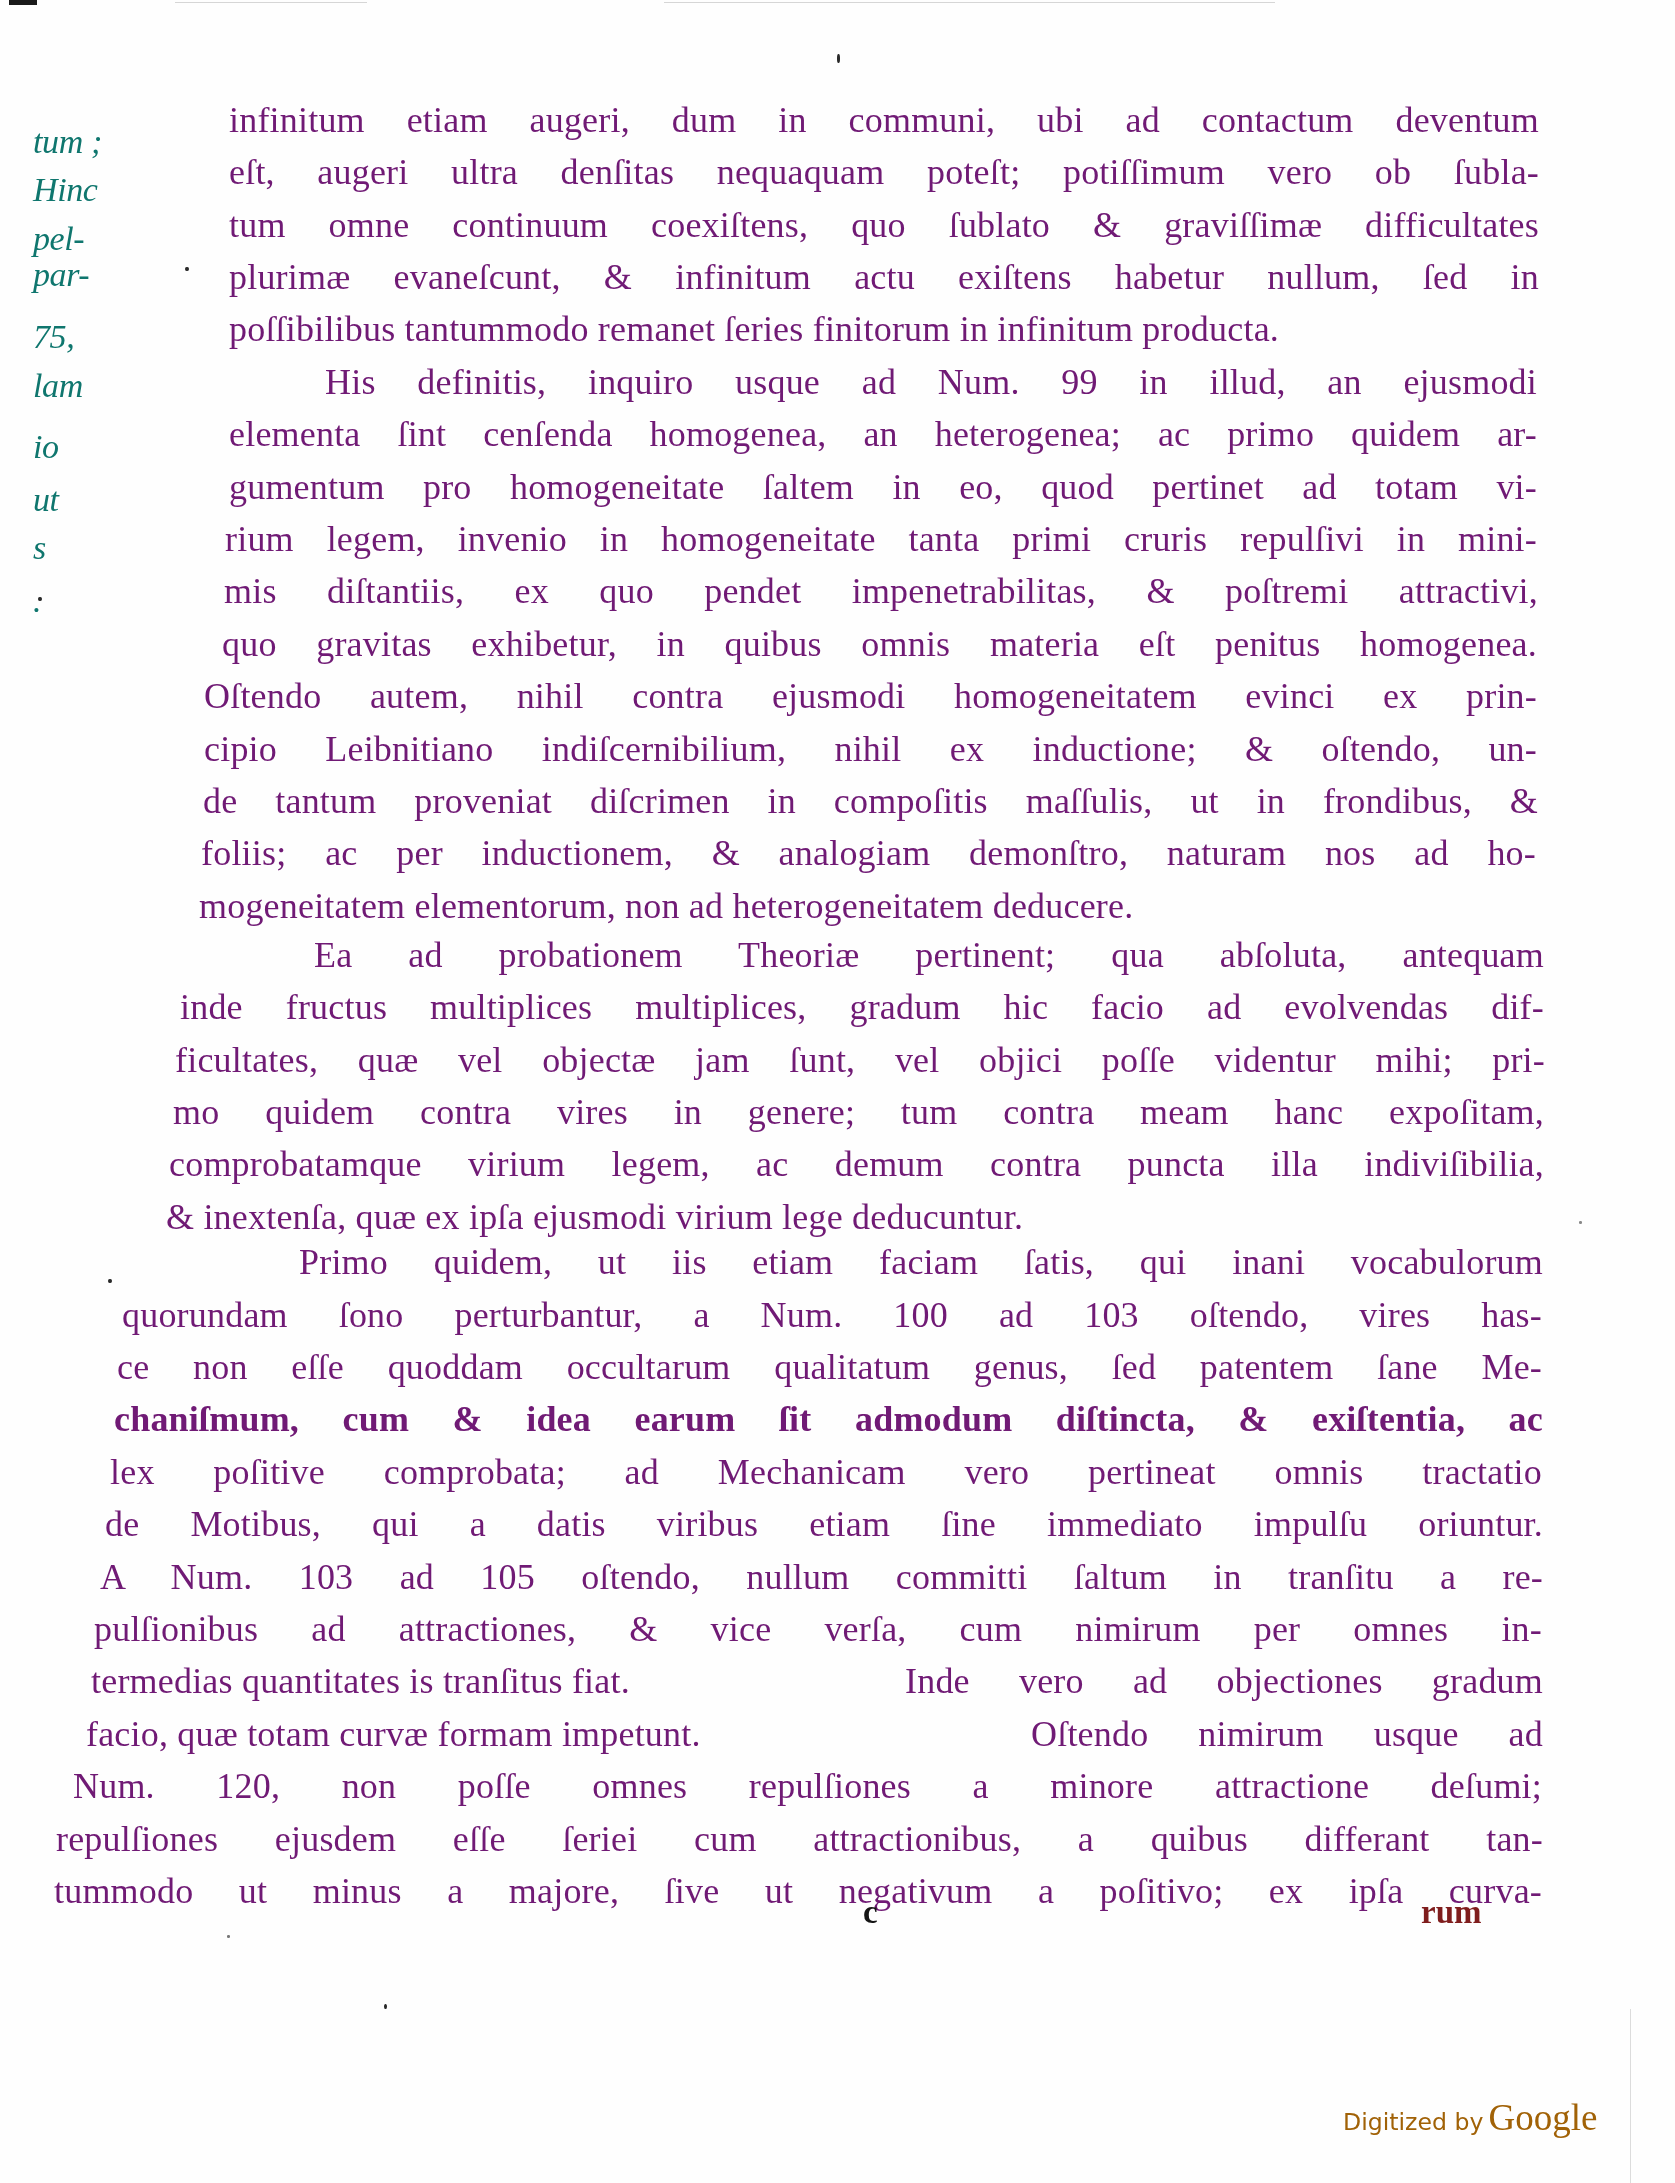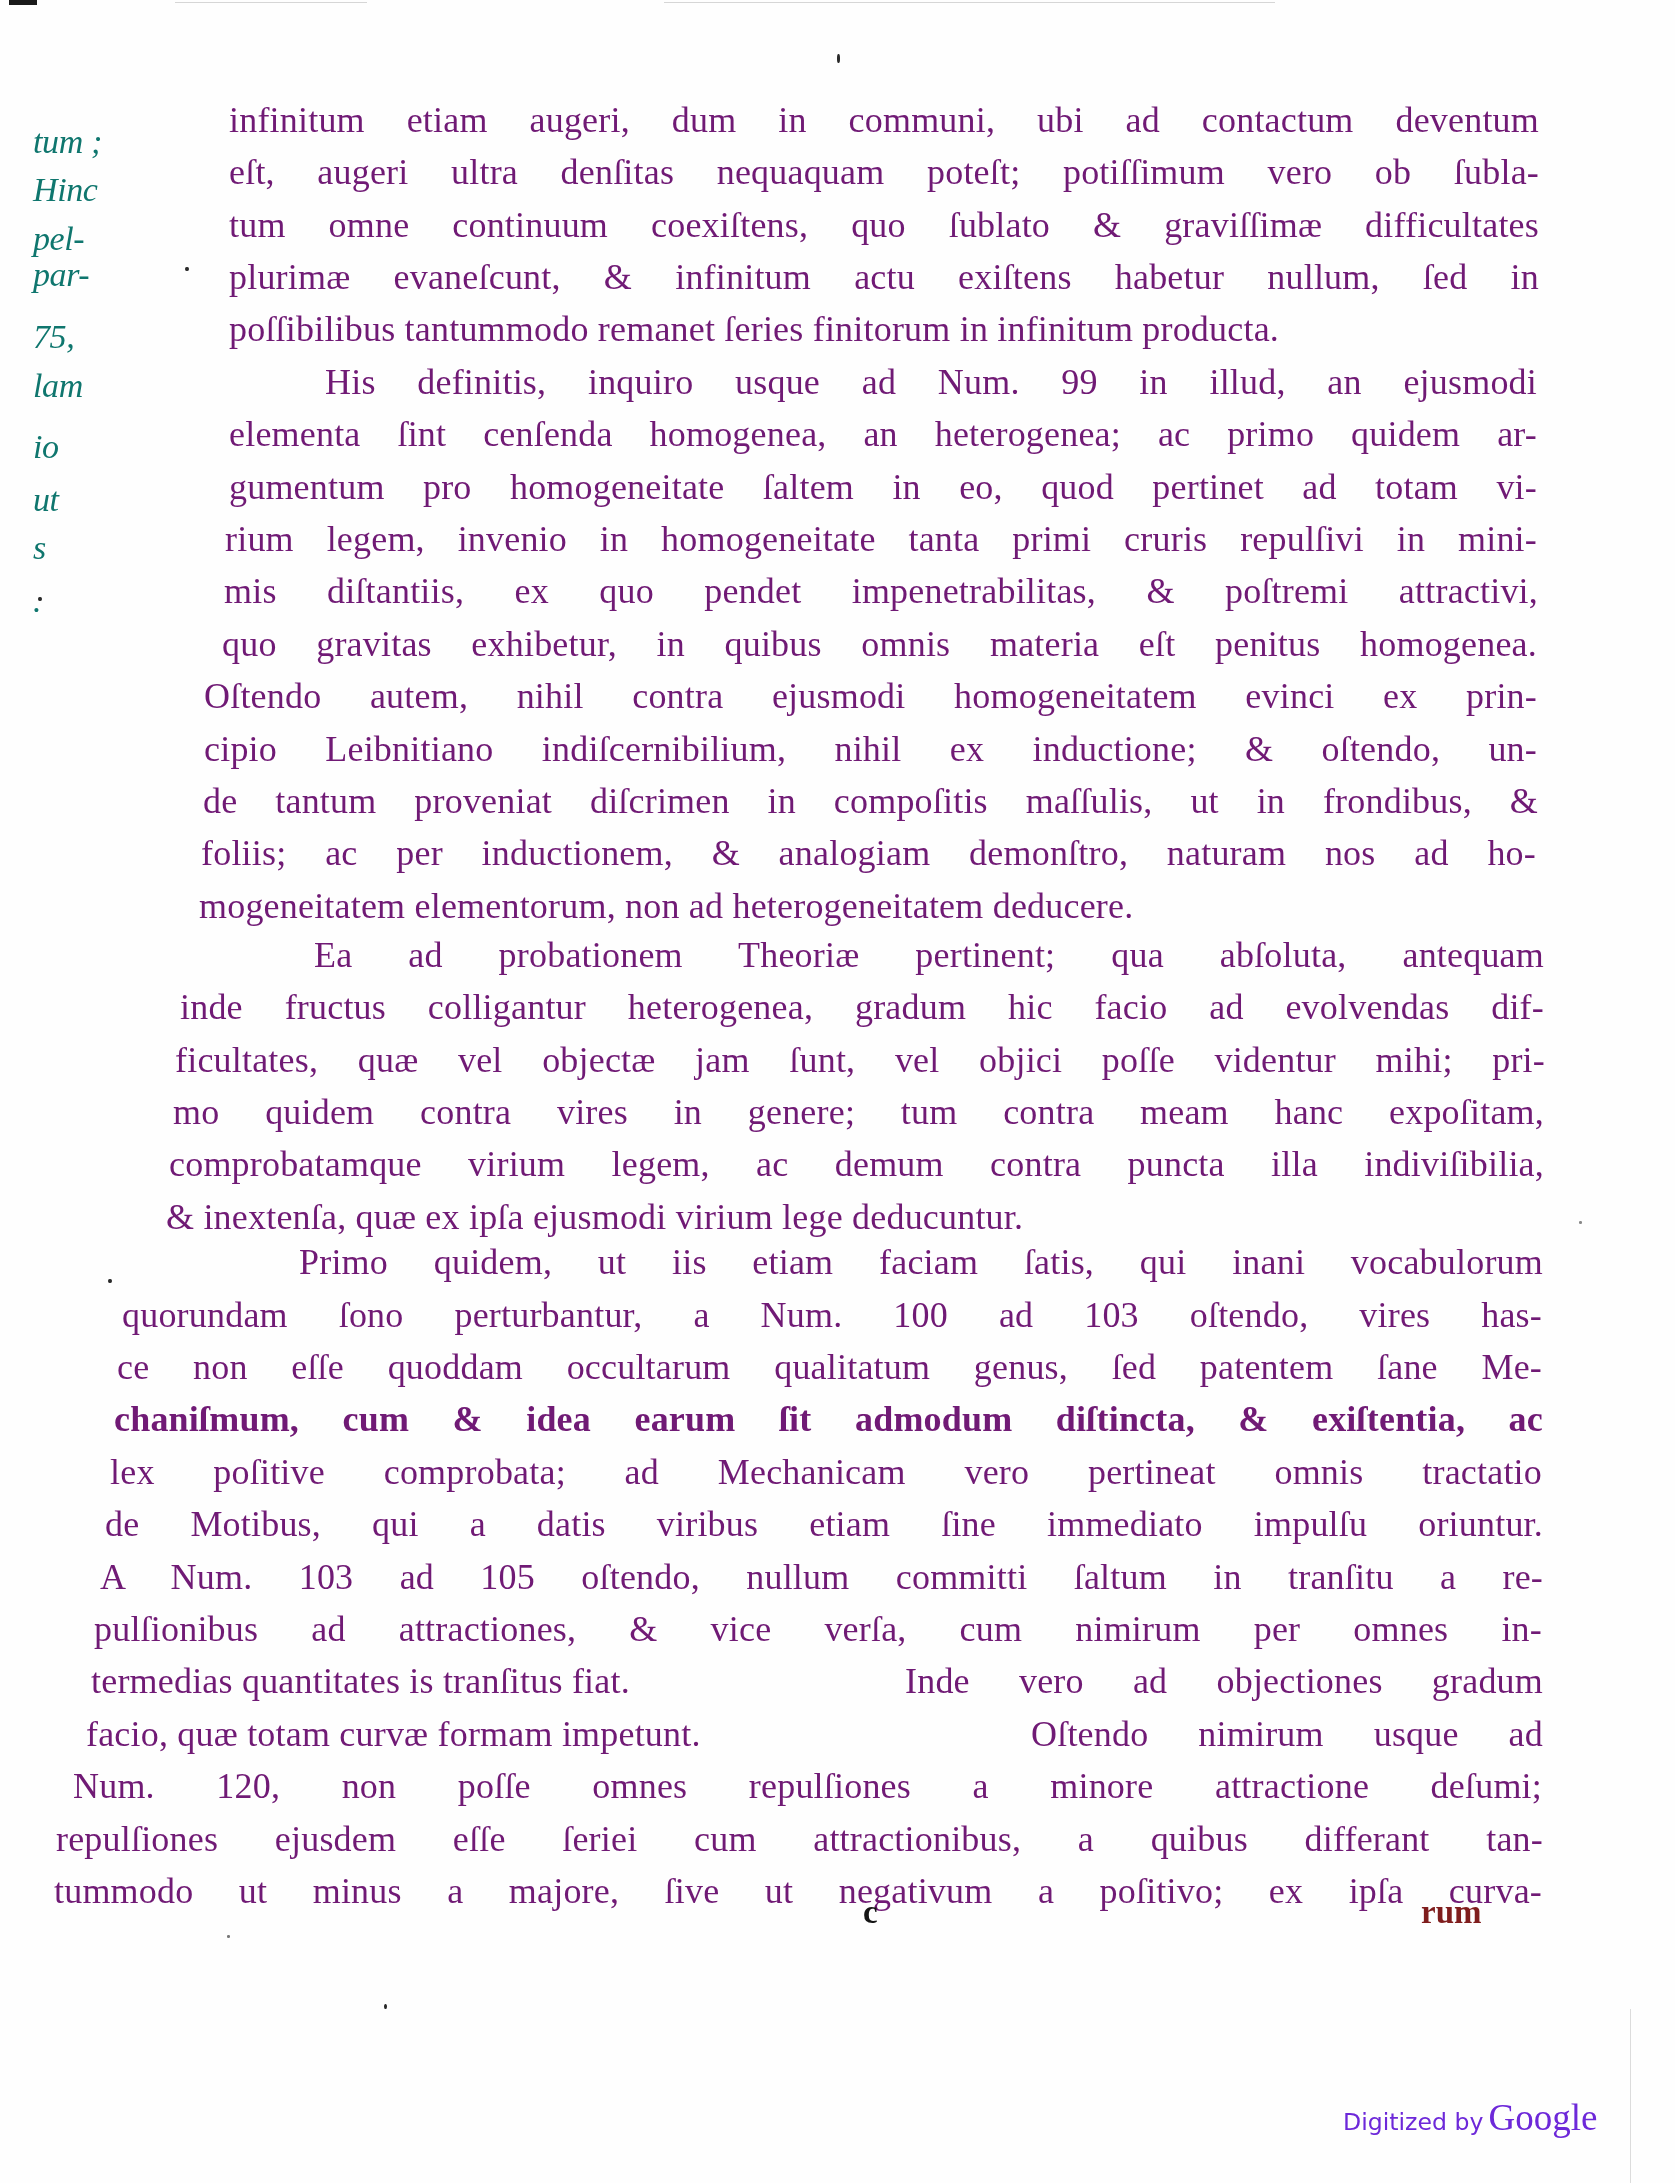--- a/index.html
+++ b/index.html
@@ -82,21 +82,21 @@
     }
     .speck {
       position: absolute;
       width: 3.5px; height: 4.4px;
       background: #2a2a2a;
       border-radius: 50%;
     }
     .watermark {
       position: absolute;
       left: 1343px; top: 2096px;
-      color: #6d28d9;
+      color: #a16207;
       white-space: nowrap;
     }
     .watermark .wm-small {
       font-family: "DejaVu Sans", sans-serif;
       font-size: 23.6px;
       vertical-align: baseline;
     }
     .watermark .wm-brand {
       font-family: "Liberation Serif", serif;
       font-size: 37px;
@@ -150,21 +150,21 @@
       <div class="line justify" style="left:222px;top:622px;width:1315px;">quo gravitas exhibetur, in quibus omnis materia eſt penitus homogenea.</div>
       <div class="line justify" style="left:204px;top:674px;width:1333px;">Oſtendo autem, nihil contra ejusmodi homogeneitatem evinci ex prin-</div>
       <div class="line justify" style="left:204px;top:727px;width:1333px;">cipio Leibnitiano indiſcernibilium, nihil ex inductione; &amp; oſtendo, un-</div>
       <div class="line justify" style="left:203px;top:779px;width:1335px;">de tantum proveniat diſcrimen in compoſitis maſſulis, ut in frondibus, &amp;</div>
       <div class="line justify" style="left:201px;top:831px;width:1335px;">foliis; ac per inductionem, &amp; analogiam demonſtro, naturam nos ad ho-</div>
       <div class="line" style="left:199px;top:884px;">mogeneitatem elementorum, non ad heterogeneitatem deducere.</div>
     </div>
 
     <div>
       <div class="line justify" style="left:314px;top:933px;width:1230px;">Ea ad probationem Theoriæ pertinent; qua abſoluta, antequam</div>
-      <div class="line justify" style="left:180px;top:985px;width:1364px;">inde fructus colligantur heterogenea, gradum hic facio ad evolvendas dif-</div>
+      <div class="line justify" style="left:180px;top:985px;width:1364px;">inde fructus multiplices multiplices, gradum hic facio ad evolvendas dif-</div>
       <div class="line justify" style="left:175px;top:1038px;width:1370px;">ficultates, quæ vel objectæ jam ſunt, vel objici poſſe videntur mihi; pri-</div>
       <div class="line justify" style="left:173px;top:1090px;width:1371px;">mo quidem contra vires in genere; tum contra meam hanc expoſitam,</div>
       <div class="line justify" style="left:169px;top:1142px;width:1375px;">comprobatamque virium legem, ac demum contra puncta illa indiviſibilia,</div>
       <div class="line" style="left:166px;top:1195px;">&amp; inextenſa, quæ ex ipſa ejusmodi virium lege deducuntur.</div>
     </div>
 
     <div>
       <div class="line justify" style="left:299px;top:1240px;width:1244px;">Primo quidem, ut iis etiam faciam ſatis, qui inani vocabulorum</div>
       <div class="line justify" style="left:122px;top:1293px;width:1420px;">quorundam ſono perturbantur, a Num. 100 ad 103 oſtendo, vires has-</div>
       <div class="line justify" style="left:117px;top:1345px;width:1425px;">ce non eſſe quoddam occultarum qualitatum genus, ſed patentem ſane Me-</div>

